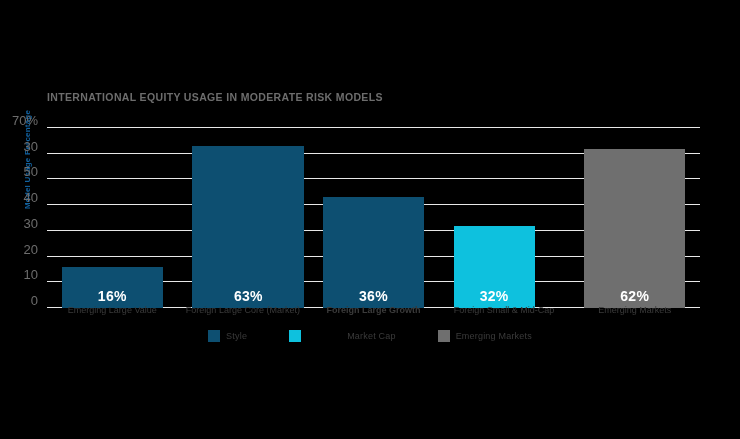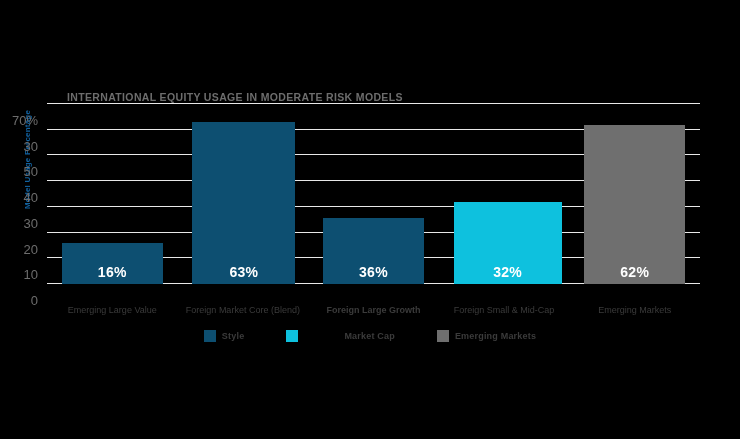--- a/index.html
+++ b/index.html
@@ -28,28 +28,27 @@
   #chart-title {
     position: absolute;
     left: 47px;
     top: 91px;
     font-size: 10.5px;
     font-weight: bold;
     letter-spacing: 0.35px;
     color: #6d6d6d;
     white-space: nowrap;
     line-height: 13px;
-    margin-left: 20px;
   }
 
   
   #plot-area {
     position: absolute;
     left: 47px;
-    top: 104px;
+    top: 128px;
     width: 653px;
     height: 180px;
   }
 
   .gridline {
     position: absolute;
     left: 0;
     width: 653px;
     height: 1px;
     background: #e8e8e8;
@@ -148,21 +147,21 @@
     align-items: center;
     gap: 6px;
   }
   .legend-swatch {
     width: 12px;
     height: 12px;
     display: block;
   }
   .legend-label {
     font-size: 9px;
-    font-weight: bold;
+    font-weight: normal;
     color: #3b3b3b;
     letter-spacing: 0.2px;
     white-space: nowrap;
   }
 </style>
 </head>
 <body>
 
 <div id="figure">
 
@@ -186,37 +185,37 @@
       <div class="gridline" style="bottom: 25.7143px; background: rgb(232, 232, 232);"></div>
       <div class="gridline" style="bottom: 51.4286px; background: rgb(232, 232, 232);"></div>
       <div class="gridline" style="bottom: 77.1429px; background: rgb(232, 232, 232);"></div>
       <div class="gridline" style="bottom: 102.857px; background: rgb(232, 232, 232);"></div>
       <div class="gridline" style="bottom: 128.571px; background: rgb(232, 232, 232);"></div>
       <div class="gridline" style="bottom: 154.286px; background: rgb(232, 232, 232);"></div>
       <div class="gridline" style="bottom: 180px; background: rgb(232, 232, 232);"></div>
       <div class="bar" style="left: 14.8px; width: 101px; height: 41.1429px; background: rgb(13, 79, 113);">
         <div class="bar-value" style="color: rgb(255, 255, 255);">16%</div>
       </div>
-      <div class="bar" style="left: 145.4px; width: 103px; height: 162px; background: rgb(13, 79, 113);">
+      <div class="bar" style="left: 145.4px; width: 112px; height: 162px; background: rgb(13, 79, 113);">
         <div class="bar-value" style="color: rgb(255, 255, 255);">63%</div>
       </div>
-      <div class="bar" style="left: 276px; width: 101px; height: 66px; background: rgb(13, 79, 113); margin-top: 21px;">
+      <div class="bar" style="left: 276px; width: 101px; height: 111px; background: rgb(13, 79, 113); margin-top: 21px;">
         <div class="bar-value" style="color: rgb(255, 255, 255);">36%</div>
       </div>
-      <div class="bar" style="left: 406.6px; width: 108px; height: 82.2857px; background: rgb(14, 193, 222);">
+      <div class="bar" style="left: 406.6px; width: 81px; height: 82.2857px; background: rgb(14, 193, 222);">
         <div class="bar-value" style="color: rgb(255, 255, 255);">32%</div>
       </div>
       <div class="bar" style="left: 537.2px; width: 101px; height: 159.429px; background: rgb(111, 111, 111);">
         <div class="bar-value" style="color: rgb(255, 255, 255);">62%</div>
       </div>
     </div>
 
   <div id="x-labels">
       <div class="xlabel" style="left: 0px; width: 130.6px; color: rgb(59, 59, 59);">Emerging Large Value</div>
-      <div class="xlabel" style="left: 130.6px; width: 130.6px; color: rgb(59, 59, 59);">Foreign Market Core (Blend)</div>
+      <div class="xlabel" style="left: 130.6px; width: 130.6px; color: rgb(59, 59, 59);">Foreign Large Core (Market)</div>
       <div class="xlabel" style="left: 261.2px; width: 130.6px; color: rgb(59, 59, 59); font-weight: bold;">Foreign Large Growth</div>
       <div class="xlabel" style="left: 391.8px; width: 130.6px; color: rgb(59, 59, 59);">Foreign Small &amp; Mid-Cap</div>
       <div class="xlabel" style="left: 522.4px; width: 130.6px; color: rgb(59, 59, 59);">Emerging Markets</div>
     </div>
 
   <div id="legend">
       <div class="legend-item">
         <span class="legend-swatch" style="background: rgb(13, 79, 113);"></span>
         <span class="legend-label" style="color: rgb(59, 59, 59);">Style</span>
       </div>

